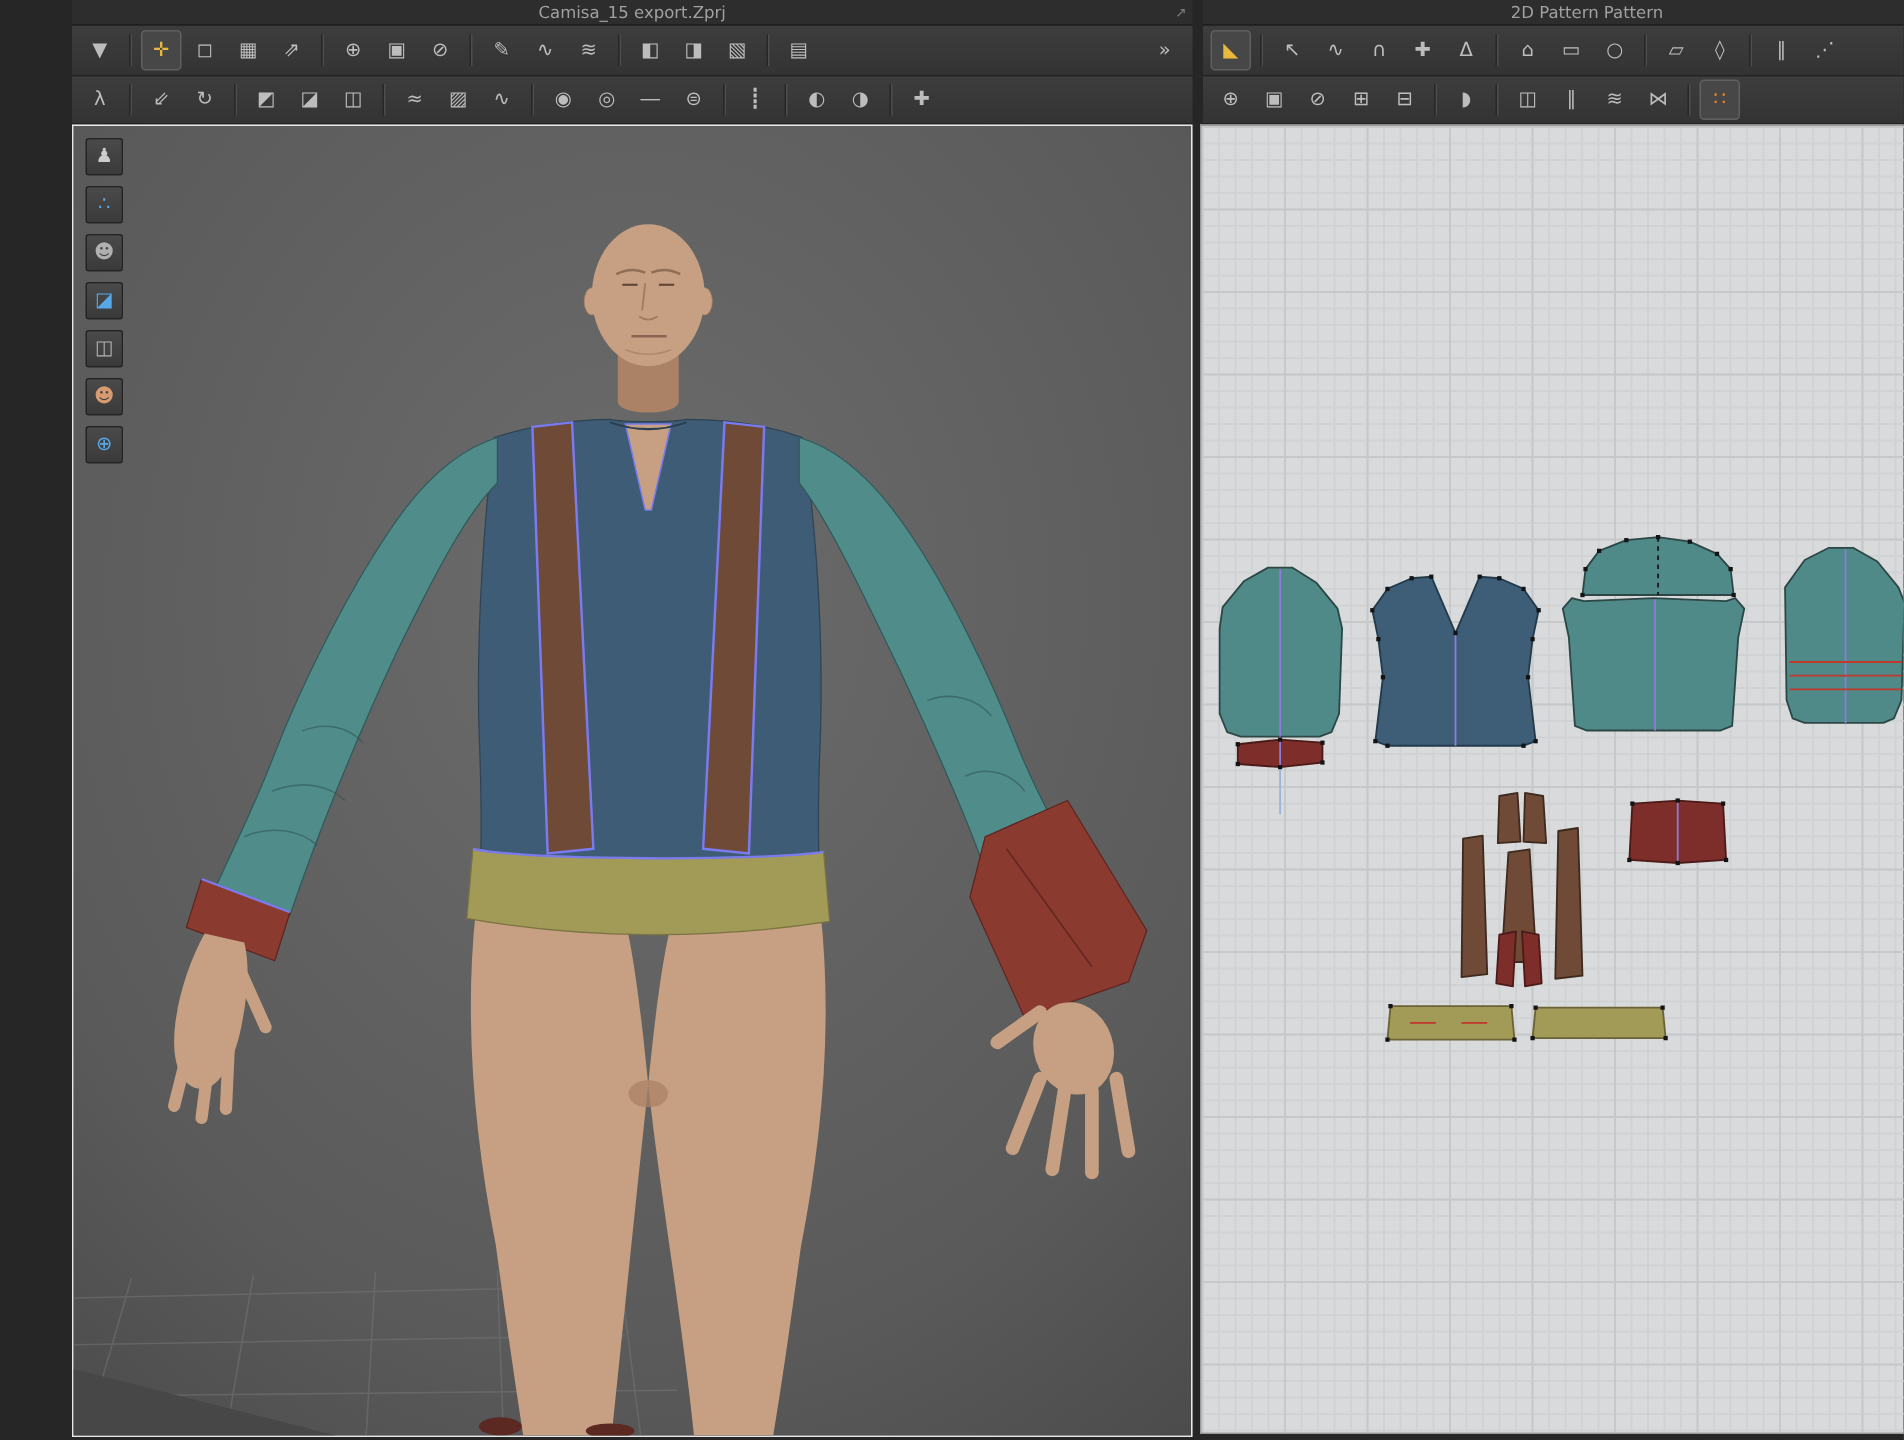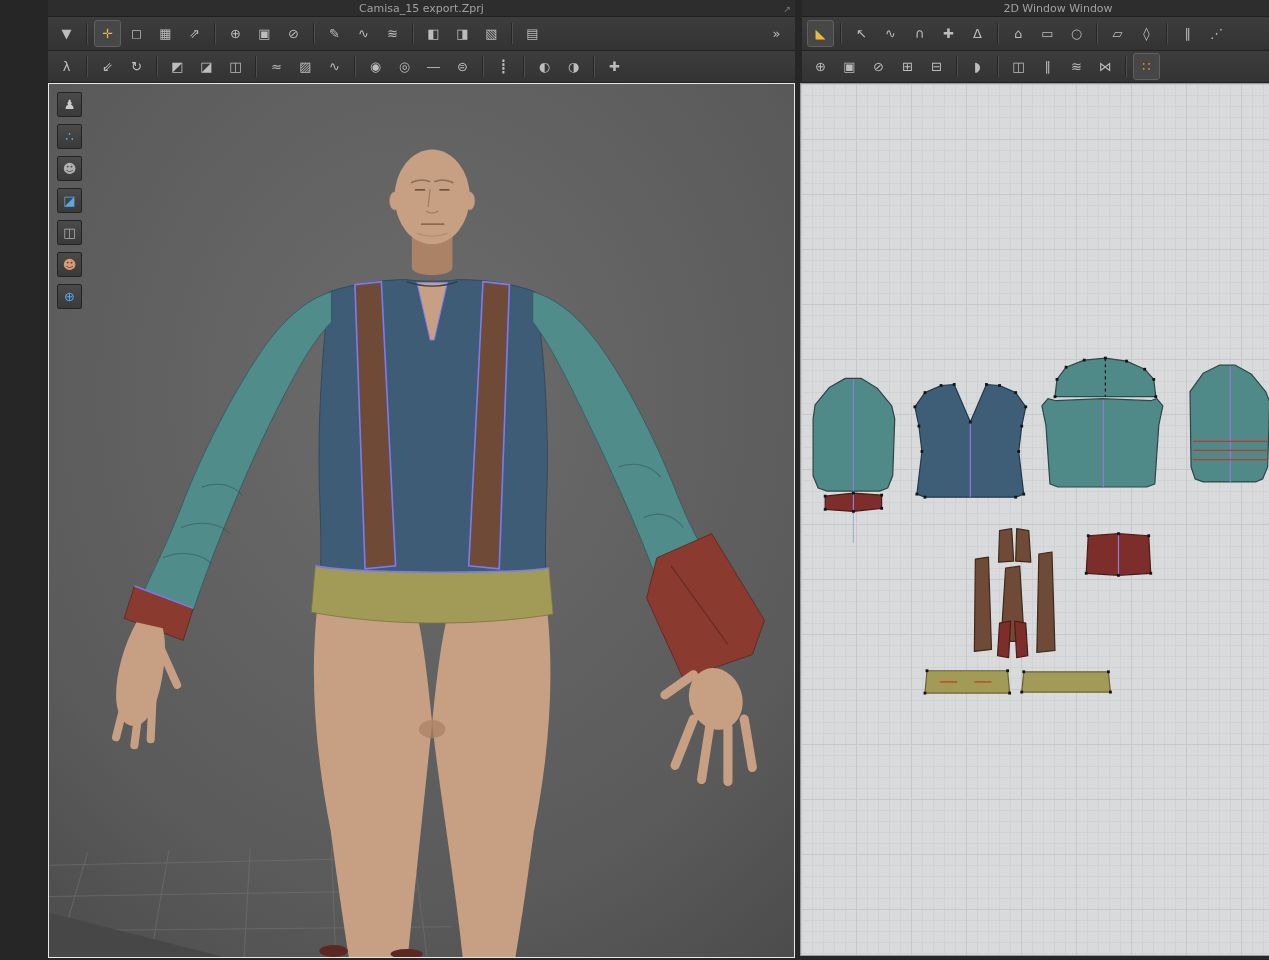--- a/index.html
+++ b/index.html
@@ -53,21 +53,21 @@
 <body>
 
 <div class="app">
 
   <div class="titlebar-row">
     <div class="titlebar left">
       <span>Camisa_15 export.Zprj</span>
       <span class="popout">↗</span>
     </div>
     <div class="titlebar right">
-      <span>2D Window Window</span>
+      <span>2D Pattern Pattern</span>
       <span class="popout">↗</span>
     </div>
   </div>
 
   <div class="tbrow tbrow1">
     <div class="tbgroup left" id="tb-r1-left">
         <div class="tb-btn">
           <span class="glyph">▼</span>
         </div>
         <div class="tb-sep"></div>

